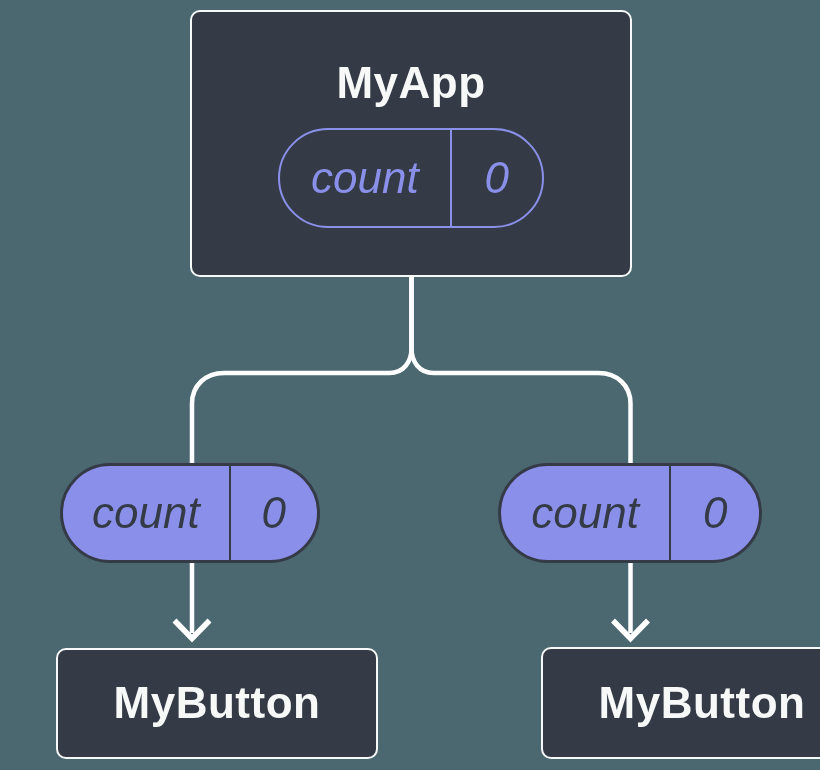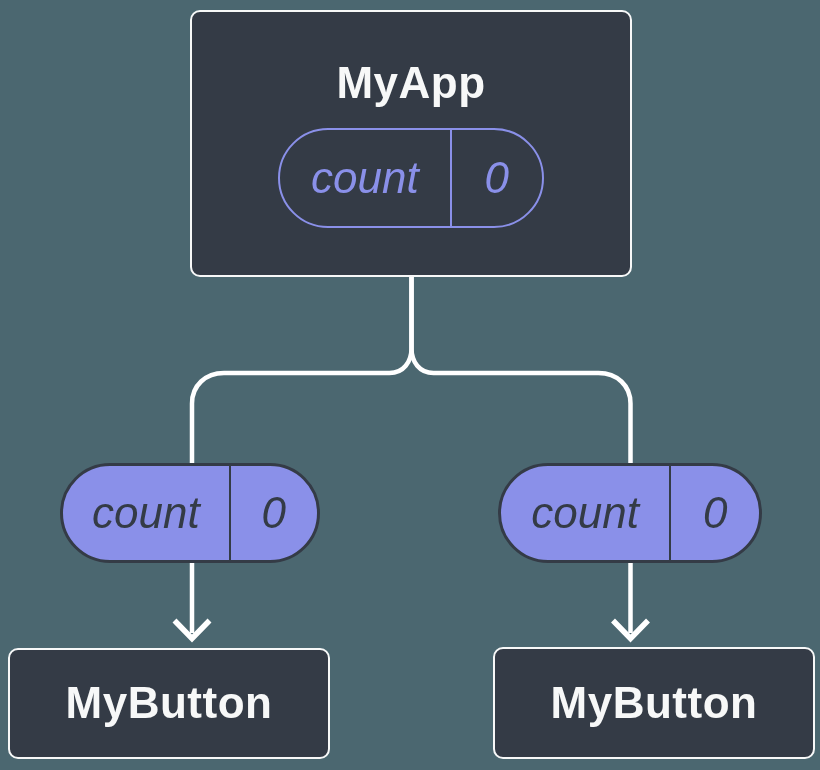--- a/index.html
+++ b/index.html
@@ -46,21 +46,21 @@
     white-space:nowrap;
   }
   .root-node {
     left:190px; top:10px;
     width:442px; height:267px;
     display:flex; flex-direction:column;
     align-items:center; justify-content:center;
     gap:21px;
   }
   .leaf-node {
-    display:flex; align-items:center; justify-content:center;
+    display:flex; align-items:center; justify-content:center;margin-left:48px;
   }
   .btn-left  { left:8px;   top:648px; width:322px; height:111px; }
   .btn-right { left:493px; top:647px; width:322px; height:112px; }
 
   .pill {
     display:flex; align-items:stretch;
     border-radius:999px;
     overflow:hidden;
     font-size:44px;
     line-height:1;

